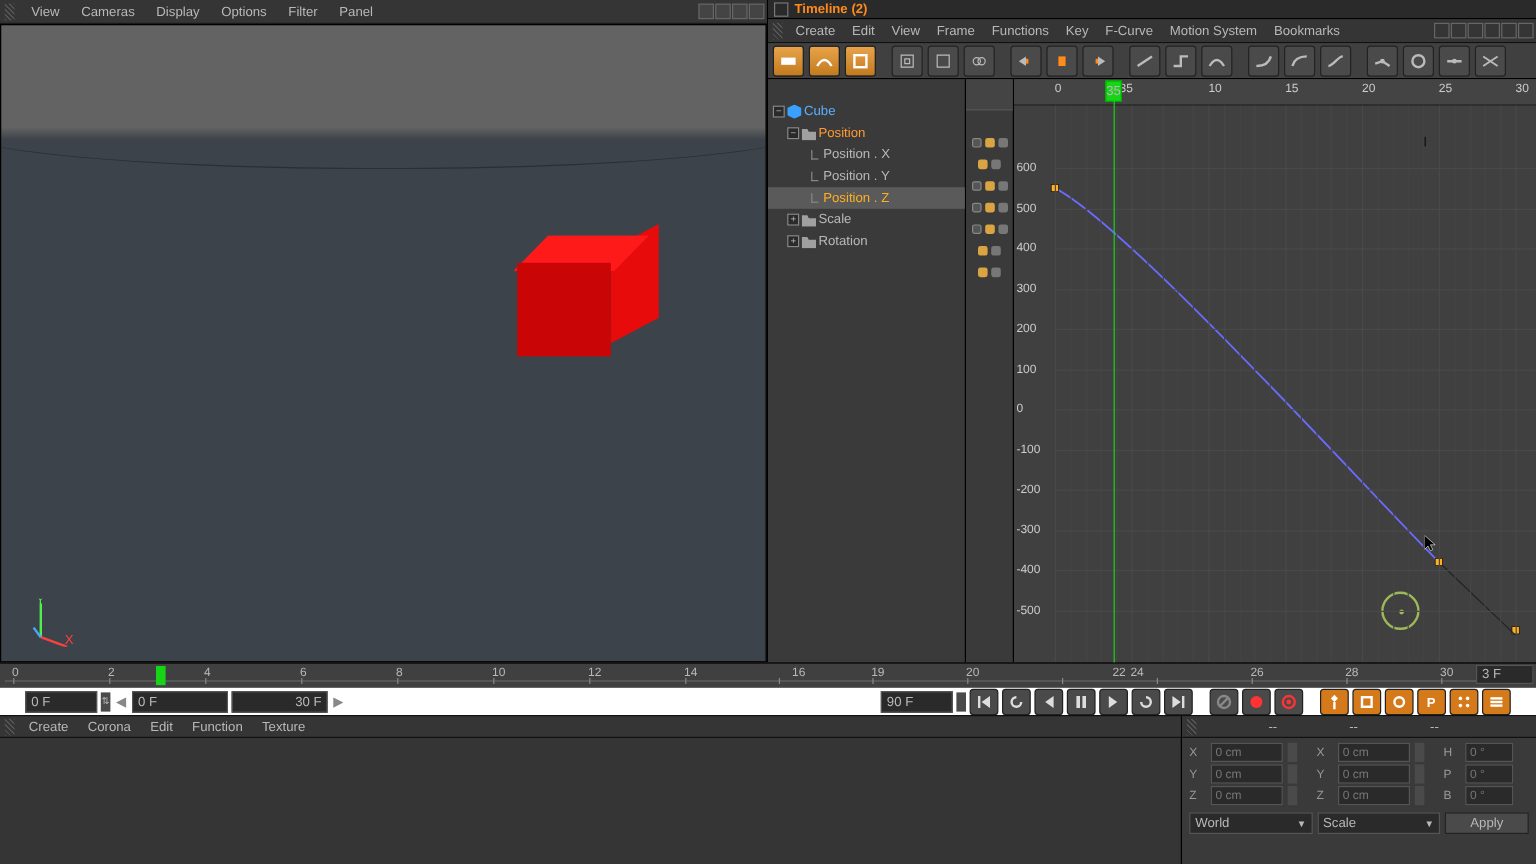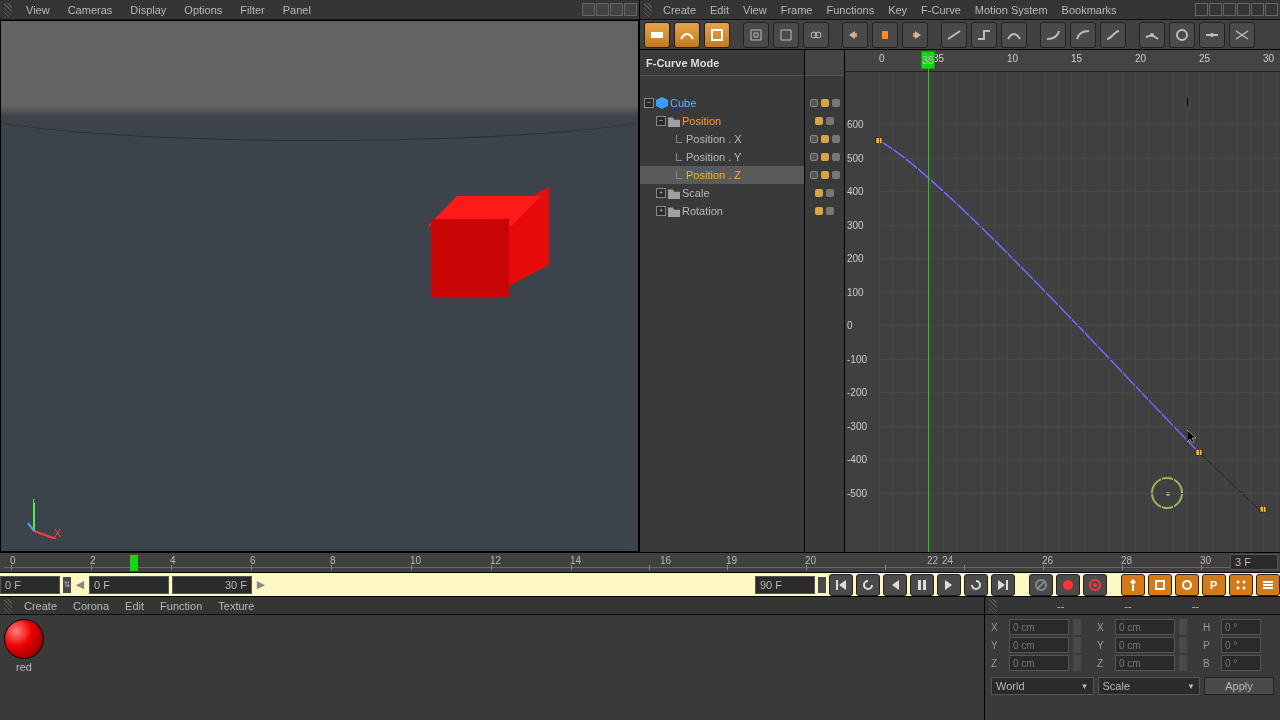--- a/index.html
+++ b/index.html
@@ -78,21 +78,21 @@
 .tl-status { height: 17px; background: #393939; border-top: 1px solid #000; display: flex; align-items: center; padding-left: 5px; color: #999; font-size: 11px; }
 
 
 .time-slider { height: 20px; background: #404040; border-top: 1px solid #000; position: relative; }
 .time-slider .tick { position: absolute; top: 2px; font-size: 10px; }
 .time-slider .hline { position: absolute; top: 14px; left: 4px; right: 50px; height: 1px; background: #666; }
 .time-slider .marker { position: absolute; top: 2px; width: 8px; height: 16px; background: #17d417; }
 .frame-box { position: absolute; right: 2px; top: 1px; width: 48px; height: 16px; background: #2a2a2a; border: 1px solid #555; text-align: left; padding: 1px 4px; }
 
 
-.transport { height: 24px; background: #fef9c3; border-top: 1px solid #000; display: flex; align-items: center; padding: 0 0; gap: 3px; }
+.transport { height: 24px; background: #ffffff; border-top: 1px solid #000; display: flex; align-items: center; padding: 0 21px; gap: 3px; }
 .transport .nbox { height: 18px; background: #2a2a2a; border: 1px solid #555; padding: 1px 4px; display: flex; align-items: center; }
 .transport .spacer { flex: 1; }
 .play-btn { width: 24px; height: 22px; background: #4a4a4a; border: 1px solid #222; border-radius: 3px; display: flex; align-items: center; justify-content: center; cursor: pointer; }
 .play-btn svg { width: 14px; height: 14px; fill: #ddd; }
 .play-btn.orng { background: #d47a1a; }
 .play-btn.red { background: #4a4a4a; }
 .play-btn.red svg { fill: #ff3333; }
 
 
 .footer { flex: 1; display: flex; border-top: 1px solid #000; }
@@ -152,20 +152,24 @@
             <line x1="8" y1="32" x2="30" y2="40" stroke="#ff4040"></line>
             <line x1="8" y1="32" x2="2" y2="24" stroke="#4da6ff"></line>
             <text x="4" y="4" fill="#4df04d" font-size="8">Y</text>
             <text x="28" y="38" fill="#ff4040" font-size="8">X</text>
           </svg>
         </div>
       </div>
     </div>
 
     <div class="timeline-panel" style="position:relative">
+      <div class="titlebar">
+        <span class="chk"></span>
+        <span class="title">Timeline (2)</span>
+      </div>
       <div class="tl-menubar">
         <span class="grip"></span>
         <span class="menu-item">Create</span>
         <span class="menu-item">Edit</span>
         <span class="menu-item">View</span>
         <span class="menu-item">Frame</span>
         <span class="menu-item">Functions</span>
         <span class="menu-item">Key</span>
         <span class="menu-item">F-Curve</span>
         <span class="menu-item">Motion System</span>
@@ -284,21 +288,20 @@
           </div>
         <div class="icon-btn">
             <svg viewBox="0 0 16 16">
               <path d="M2 4 L14 12 M2 12 L14 4" stroke="#bbb" stroke-width="1.5"></path>
             </svg>
           </div>
       </div>
 
       <div class="tl-body">
         <div class="tl-tree">
-          <div class="tree-head">F-Curve Mode</div>
           <div style="height:18px"></div>
           <div class="tree-row">
             <span class="tog">−</span>
             <span class="obj-icon obj-cube"></span>
             <span class="lbl" style="color:#5bb0ff">Cube</span>
           </div>
           <div class="tree-row" style="padding-left:16px">
             <span class="tog">−</span>
             <span class="obj-icon obj-folder"></span>
             <span class="lbl" style="color:#ff9933">Position</span>
@@ -598,26 +601,20 @@
   <div class="footer">
     <div class="mat-panel">
       <div class="mat-menu">
         <span class="grip"></span>
         <span class="menu-item">Create</span>
         <span class="menu-item">Corona</span>
         <span class="menu-item">Edit</span>
         <span class="menu-item">Function</span>
         <span class="menu-item">Texture</span>
       </div>
-      <div class="mat-area">
-        <div class="mat-swatch">
-          <div class="mat-ball"></div>
-          <span>red</span>
-        </div>
-      </div>
     </div>
     <div class="attr-panel">
       <div class="attr-head">
         <span class="grip"></span>
         <span>--</span>
         <span>--</span>
         <span>--</span>
       </div>
       <div class="attr-rows">
         <label>X</label>

